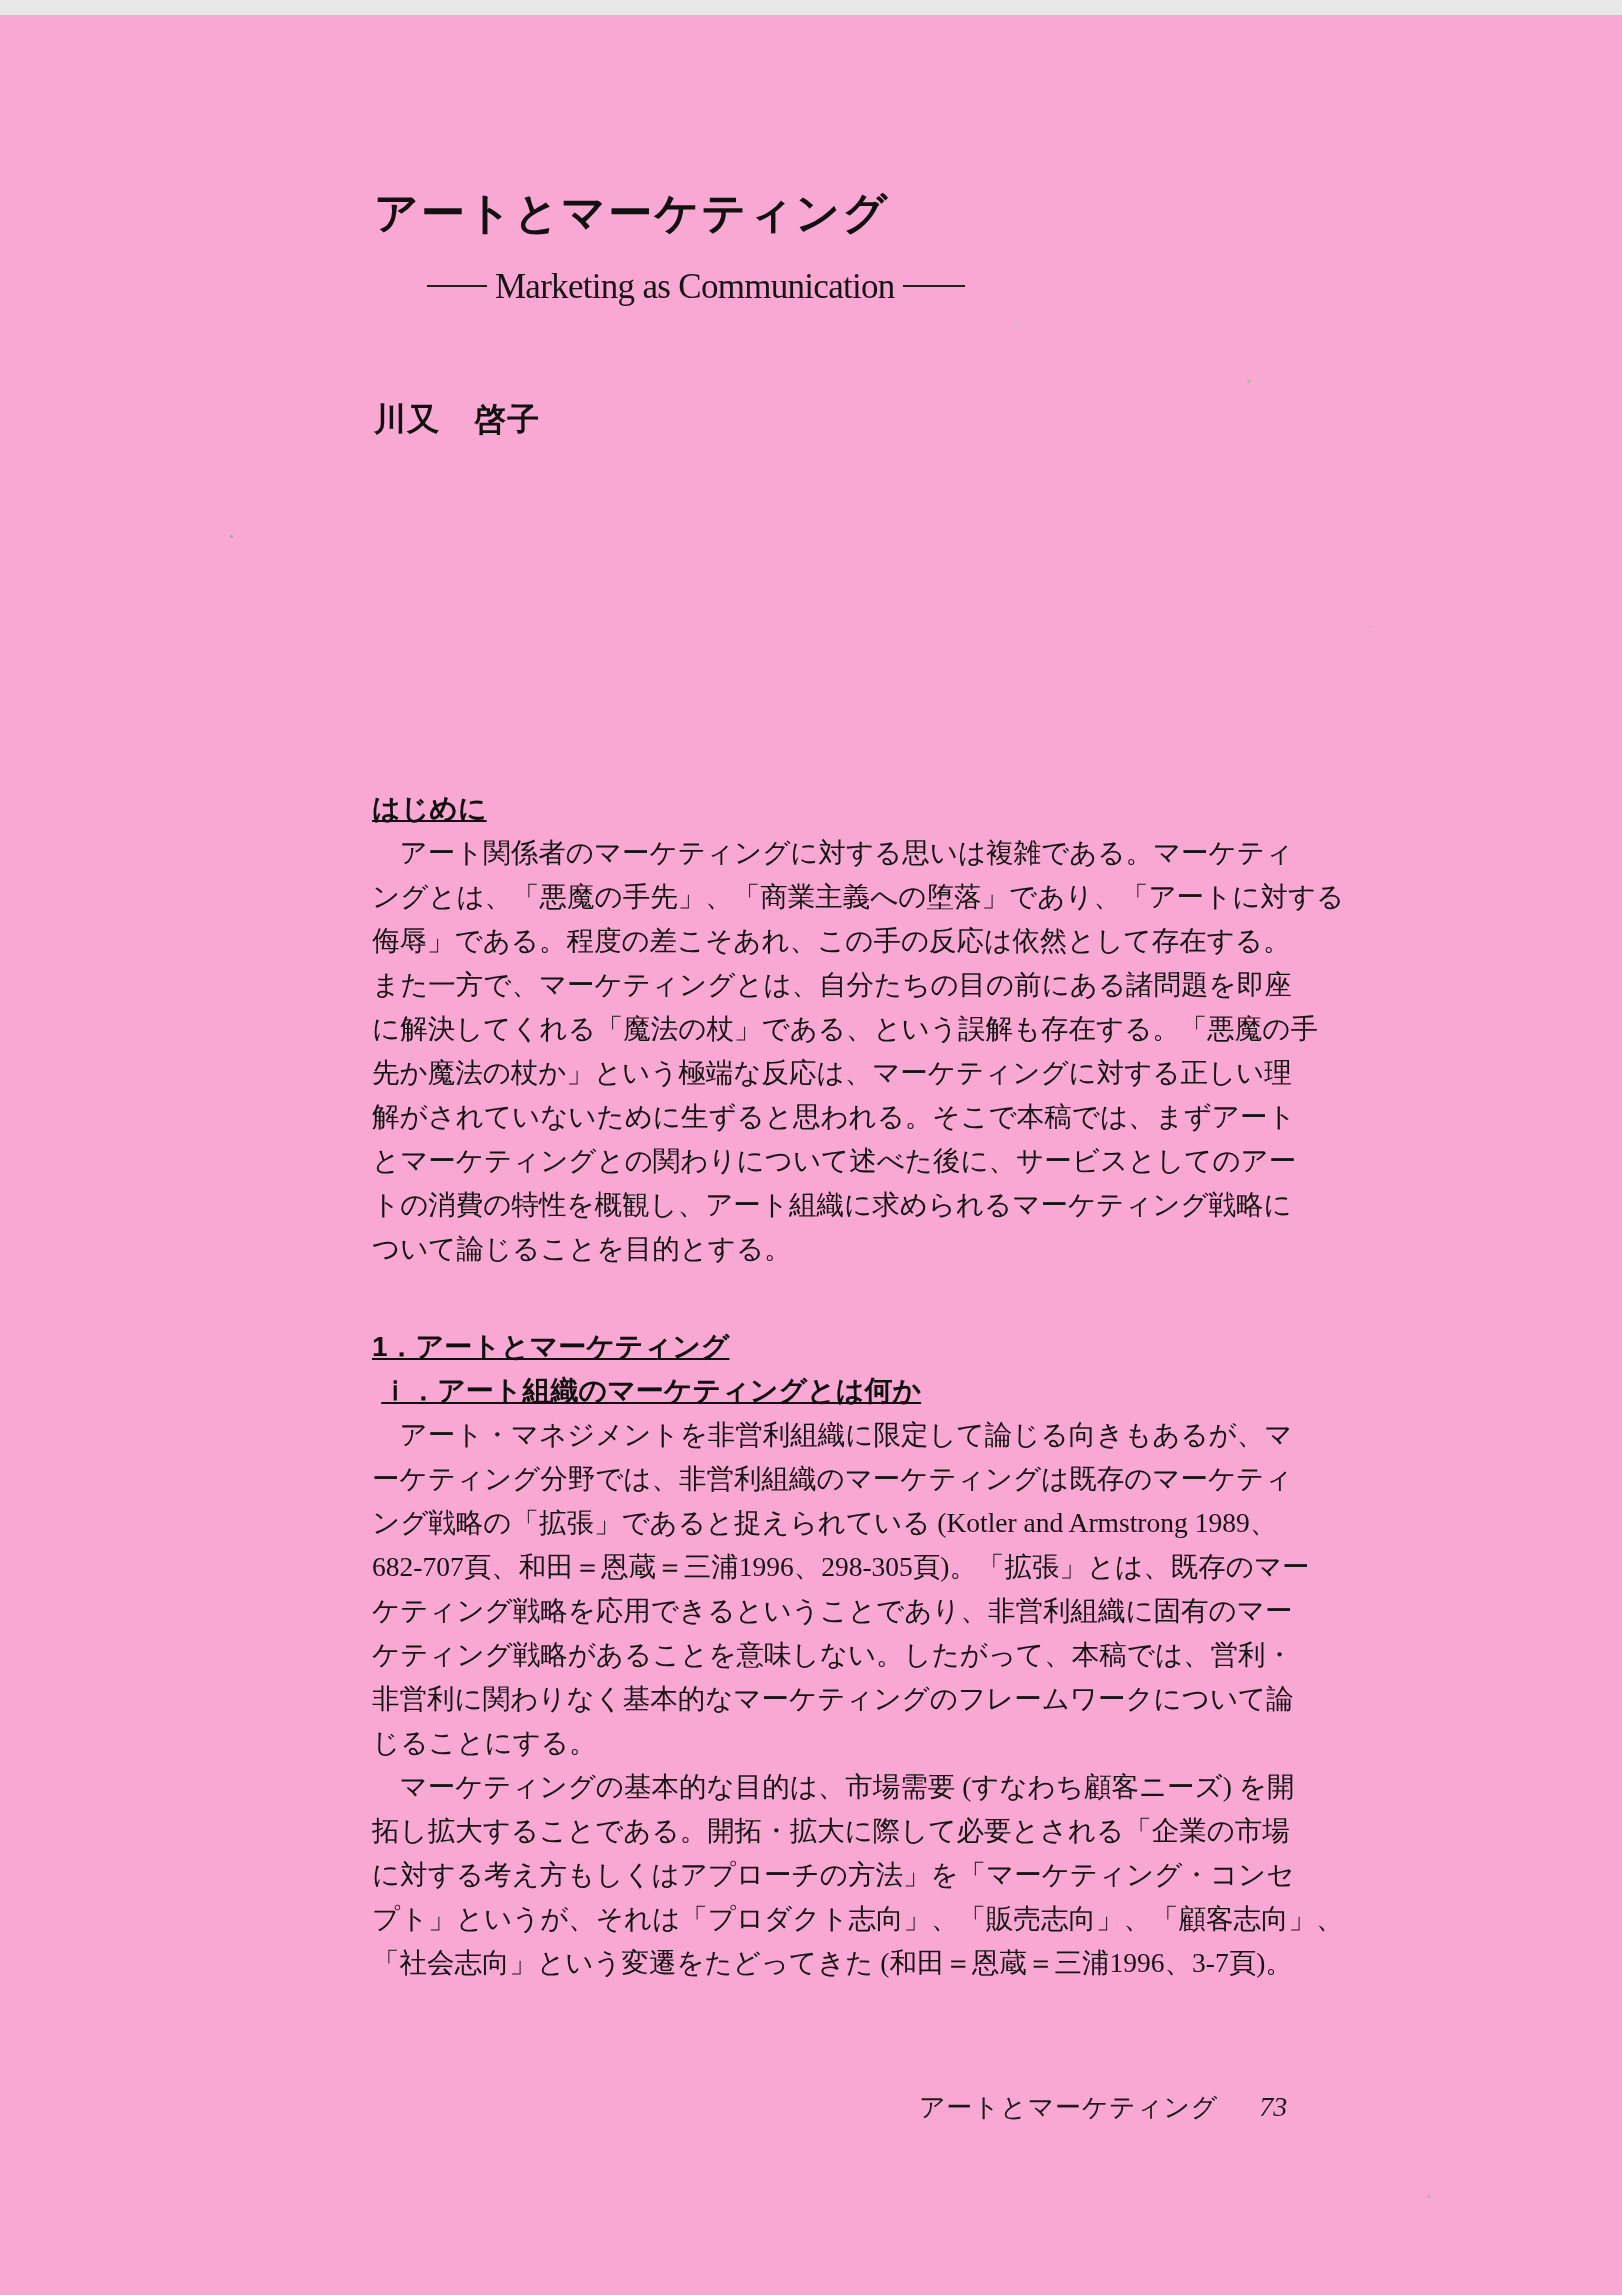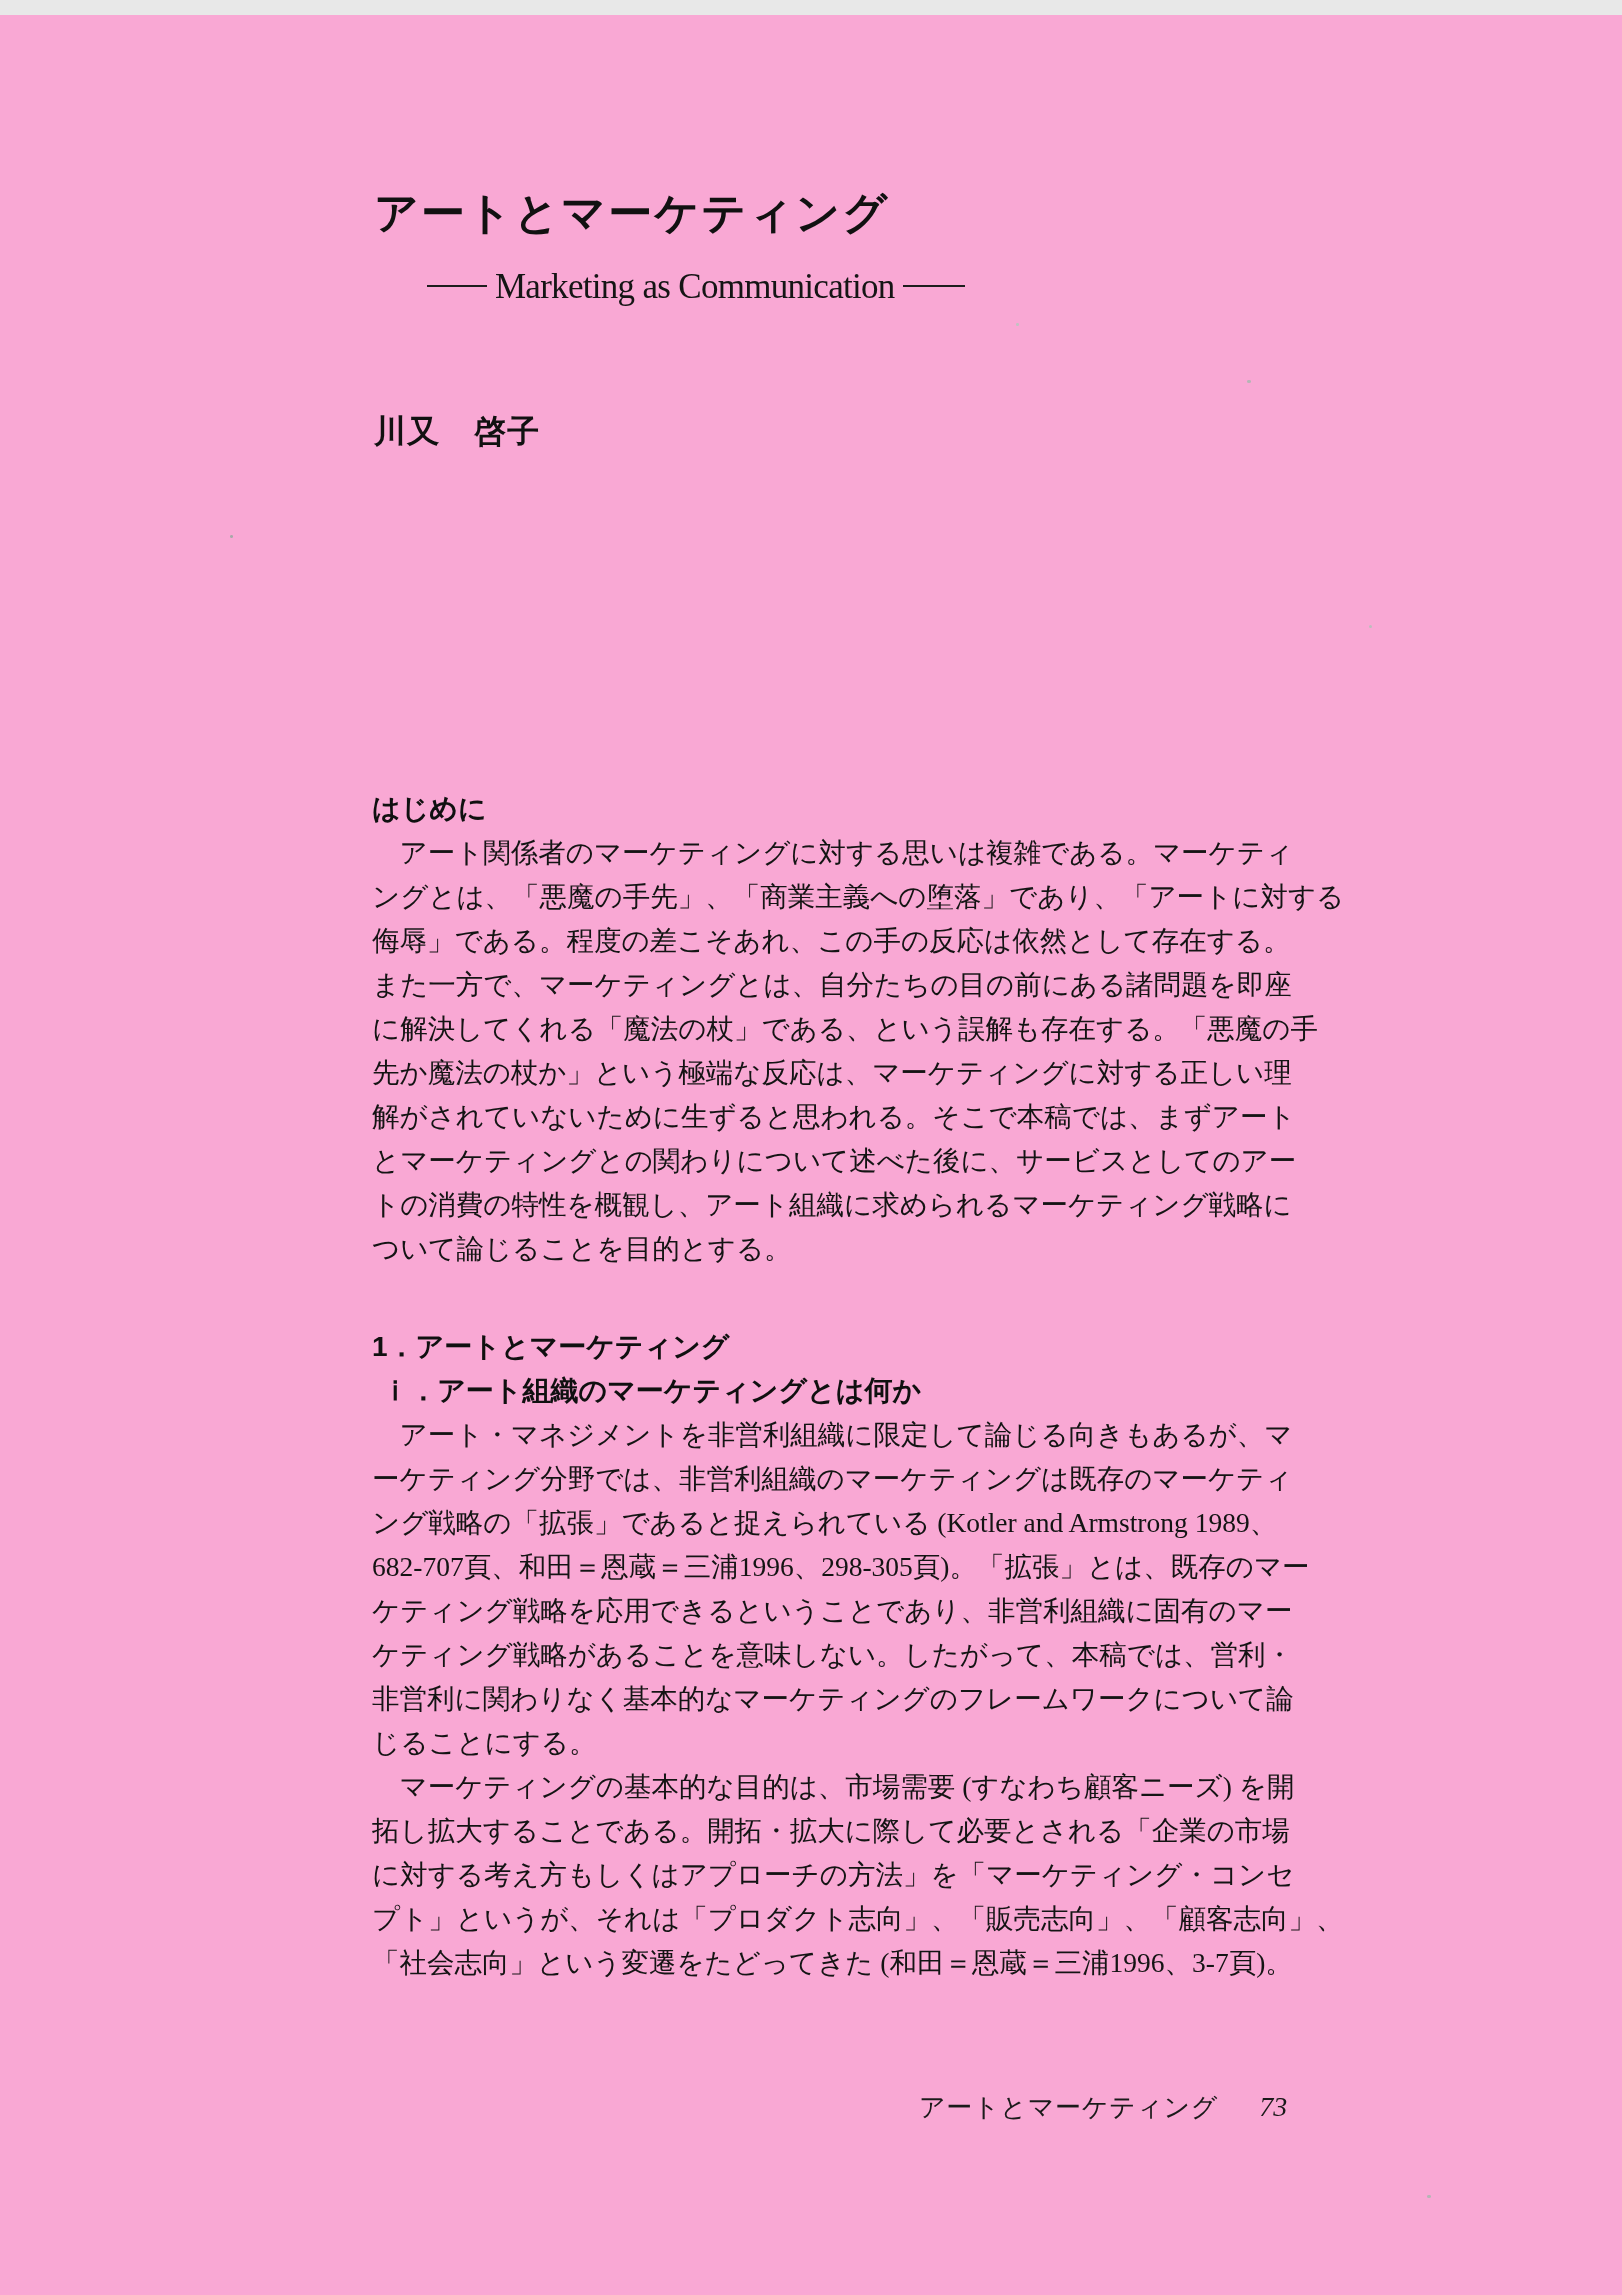--- a/index.html
+++ b/index.html
@@ -31,21 +31,21 @@
     font-size:35px; line-height:1;
     letter-spacing:-0.7px;
     color:#151515;
     white-space:nowrap;
   }
   .subtitle .dash { height:2.6px; background:#1d1d1d; }
   .subtitle .dash.left  { width:60px; margin-right:7.9px; }
   .subtitle .dash.right { width:62px; margin-left:7.9px; }
 
   .author {
-    position:absolute; left:374px; top:400px;
+    position:absolute; left:374px; top:388px;
     font-family:"Liberation Sans","DejaVu Sans",sans-serif;
     font-weight:600;
     font-size:32px; line-height:1;
     letter-spacing:1.3px;
     white-space:nowrap;
     color:#111;
   }
 
   
   .body-col {
@@ -58,20 +58,21 @@
     height:44px;
     white-space:pre;
   }
   .h-gothic {
     font-family:"Liberation Sans","DejaVu Sans",sans-serif;
     font-weight:700;
     font-size:28px;
     height:44px; line-height:44px;
     white-space:pre;
     color:#101010;
+    text-decoration:underline;
   }
   .h-gothic.section { margin-top:54px; }
   .h-gothic.subsection { text-indent:9.2px; }
 
   
   .footer {
     position:absolute; left:919px; top:2078px;
     display:flex; align-items:baseline; gap:41px;
     white-space:nowrap;
   }

